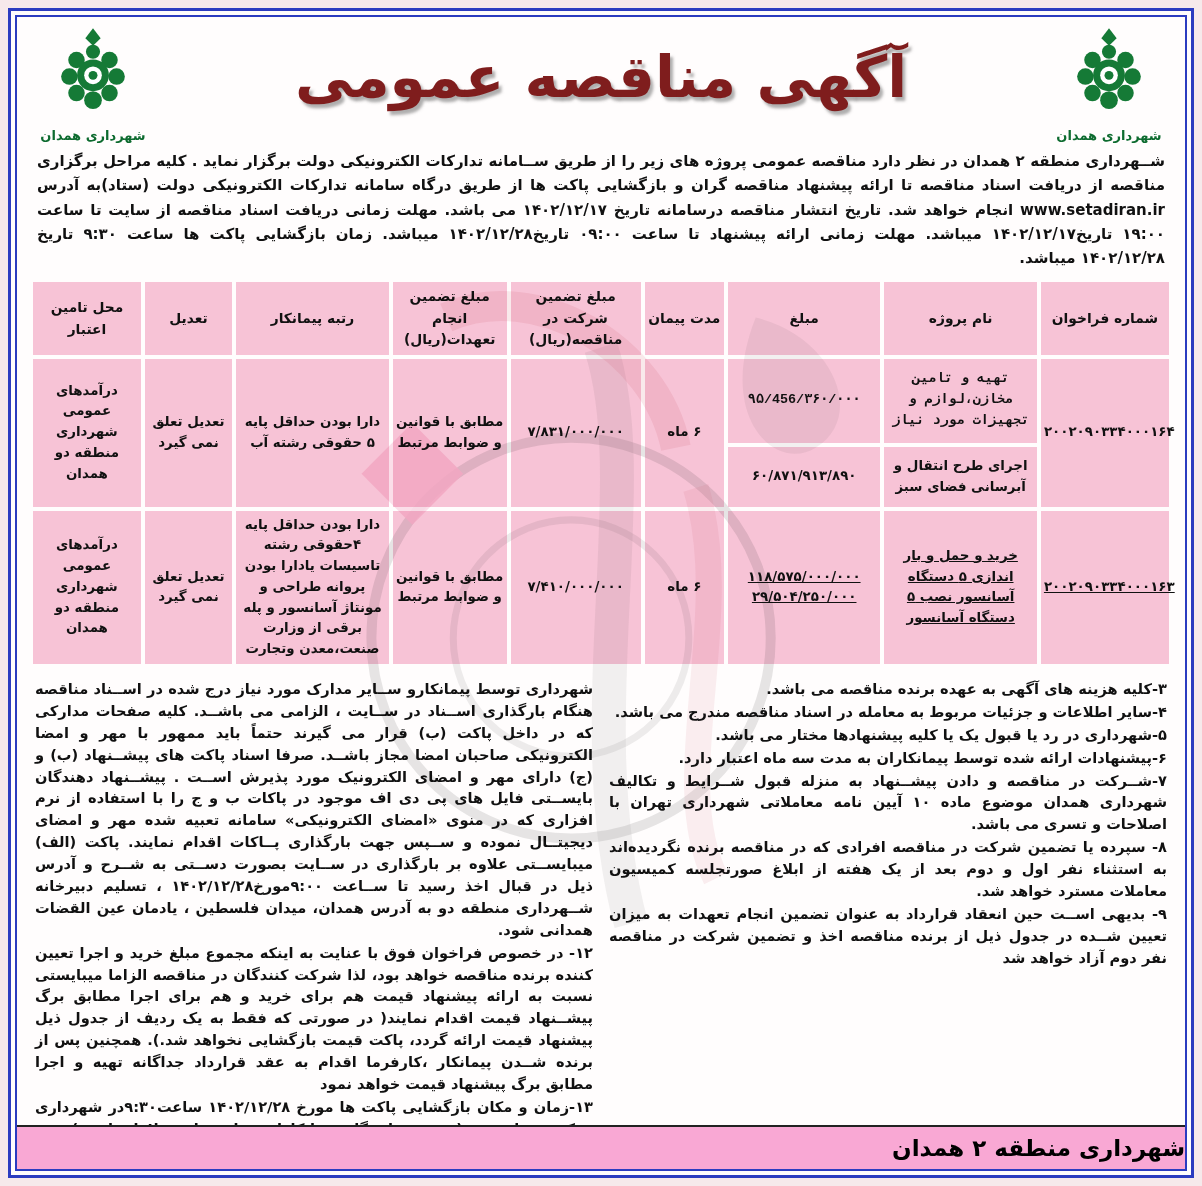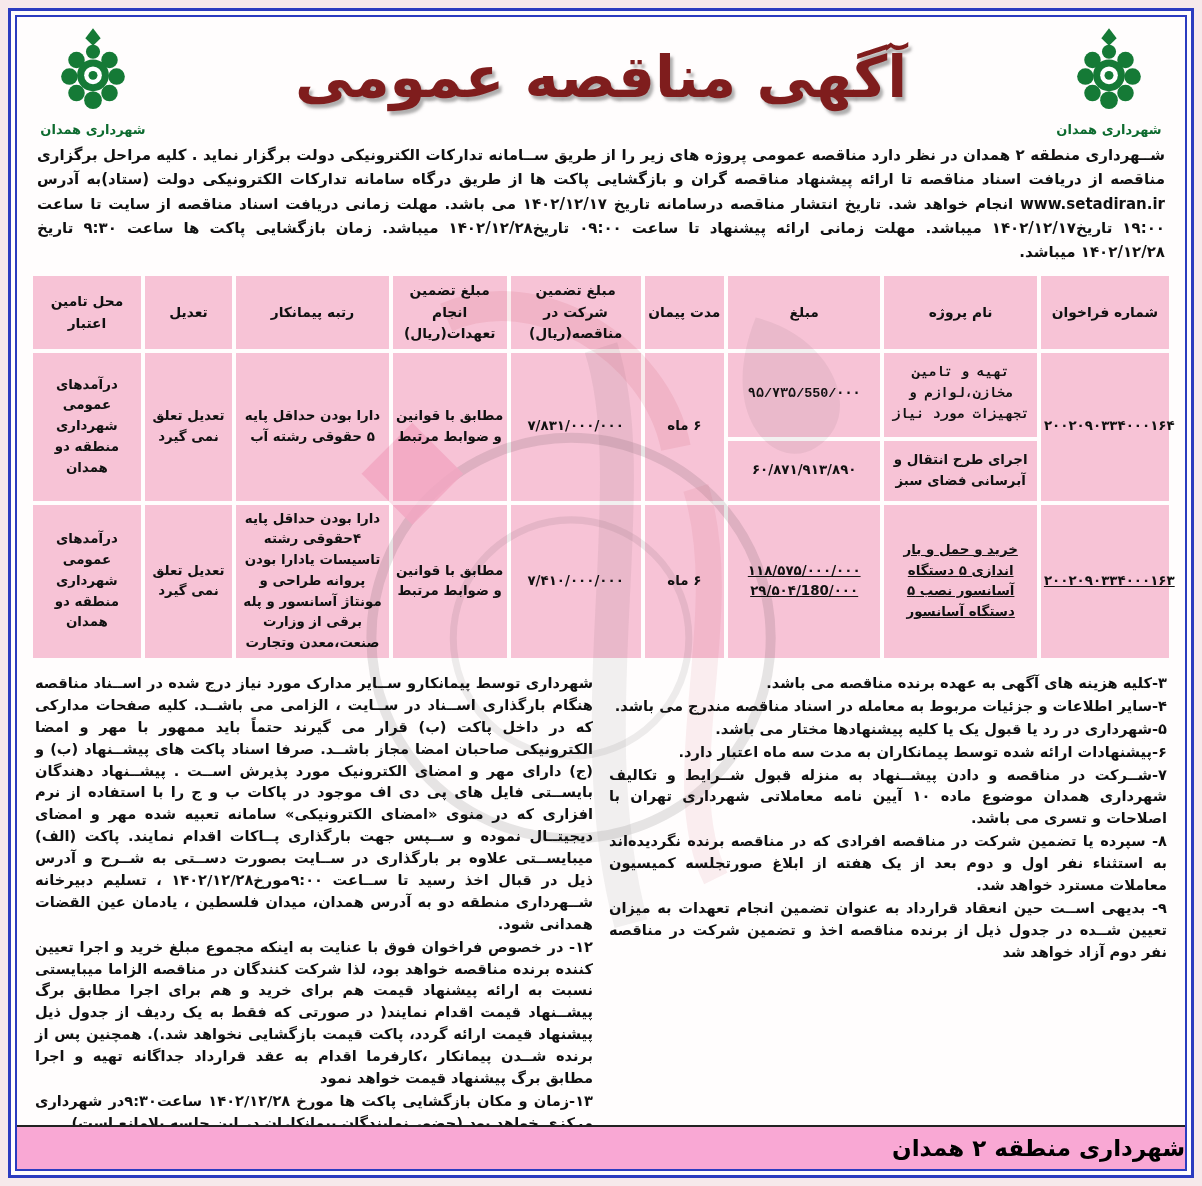--- a/index.html
+++ b/index.html
@@ -22,21 +22,21 @@
     width:100%; height:100%;
     background:#fffdfd;
     position:relative;
     display:flex; flex-direction:column;
     overflow:hidden;
   }
   
   .header { display:flex; align-items:flex-start; padding:10px 16px 0; }
   .logo-block { width:120px; display:flex; flex-direction:column; align-items:center; flex:0 0 auto; }
   .logo-block svg { width:78px; height:92px; }
-  .logo-caption { color:#0d6b2f; font-weight:bold; font-size:13px; margin-top:3px; white-space:nowrap; }
+  .logo-caption { color:#0d6b2f; font-weight:bold; font-size:13px; margin-top:9px; white-space:nowrap; }
   .title-wrap { flex:1; text-align:center; padding-top:16px; }
   .main-title {
     font-size:58px; font-weight:bold; color:#7f1d1d;
     text-shadow:3px 4px 3px rgba(110,110,110,0.55);
     letter-spacing:1px;
   }
   
   .intro {
     direction:rtl; text-align:justify;
     font-size:15px; font-weight:bold; line-height:1.62;
@@ -146,38 +146,38 @@
             <th>مبلغ تضمین انجام تعهدات(ریال)</th>
             <th>رتبه پیمانکار</th>
             <th>تعدیل</th>
             <th>محل تامین اعتبار</th>
           </tr>
         </thead>
         <tbody>
           <tr>
             <td rowspan="2" class="callnum">۲۰۰۲۰۹۰۳۳۴۰۰۰۱۶۴</td>
             <td class="h-a">تهیه و تامین مخازن،لوازم و تجهیزات مورد نیاز</td>
-            <td class="h-a num">۹۵/۷۳۵/550/۰۰۰</td>
+            <td class="h-a num">۹۵/456/۳۶۰/۰۰۰</td>
             <td rowspan="2">۶ ماه</td>
             <td rowspan="2" class="num">۷/۸۳۱/۰۰۰/۰۰۰</td>
             <td rowspan="2">مطابق با قوانین و ضوابط مرتبط</td>
             <td rowspan="2">دارا بودن حداقل پایه ۵ حقوقی رشته آب</td>
             <td rowspan="2">تعدیل تعلق نمی گیرد</td>
             <td rowspan="2">درآمدهای عمومی شهرداری منطقه دو همدان</td>
           </tr>
           <tr>
             <td class="h-b">اجرای طرح انتقال و آبرسانی فضای سبز</td>
             <td class="h-b green num">۶۰/۸۷۱/۹۱۳/۸۹۰</td>
           </tr>
           <tr>
             <td class="callnum h-c">۲۰۰۲۰۹۰۳۳۴۰۰۰۱۶۳</td>
             <td class="h-c">خرید و حمل و بار اندازی ۵ دستگاه آسانسور نصب ۵ دستگاه آسانسور</td>
             <td class="h-c num">
               <span>۱۱۸/۵۷۵/۰۰۰/۰۰۰</span><br>
-              <span>۲۹/۵۰۴/180/۰۰۰</span>
+              <span>۲۹/۵۰۴/۲۵۰/۰۰۰</span>
             </td>
             <td>۶ ماه</td>
             <td class="num">۷/۴۱۰/۰۰۰/۰۰۰</td>
             <td>مطابق با قوانین و ضوابط مرتبط</td>
             <td>دارا بودن حداقل پایه ۴حقوقی رشته تاسیسات یادارا بودن پروانه طراحی و مونتاژ آسانسور و پله برقی از وزارت صنعت،معدن وتجارت</td>
             <td>تعدیل تعلق نمی گیرد</td>
             <td>درآمدهای عمومی شهرداری منطقه دو همدان</td>
           </tr>
         </tbody>
       </table>

